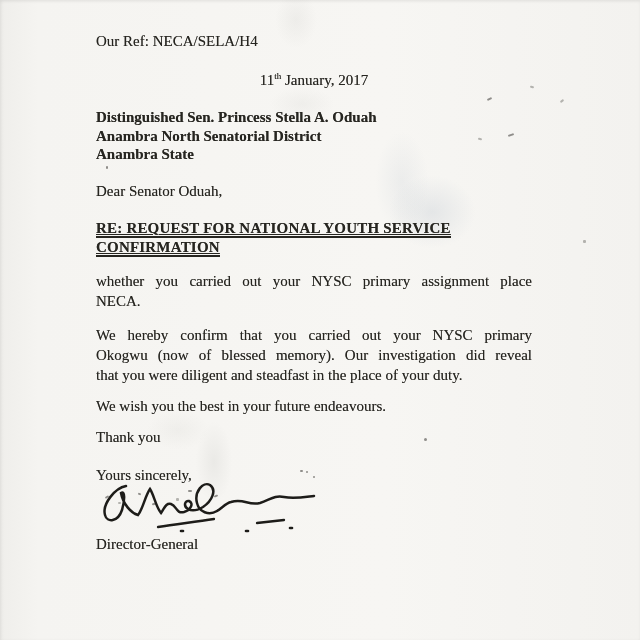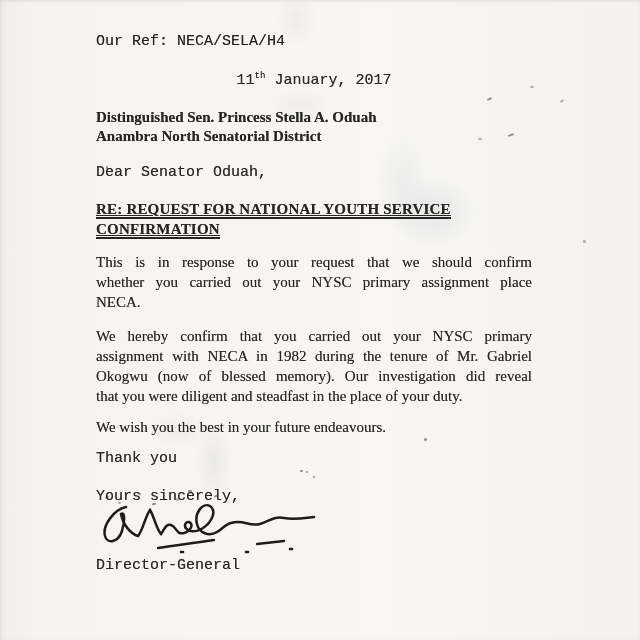--- a/index.html
+++ b/index.html
@@ -22,21 +22,21 @@
   }
   .content {
     position: absolute;
     top: 0; left: 96px;
     width: 436px;
     padding-top: 33px;
     font-size: 15px;
     line-height: 17px;
     text-shadow: 0 0 0.6px rgba(38,37,32,0.55);
   }
-  .content p { margin: 0; font-family: Liberation Mono, monospace; }
+  .content p { margin: 0; }
   .date-line sup { font-size: 9px; vertical-align: super; line-height: 0; }
   .date-line { margin-top: 22px !important; text-align: center; }
   .addr { margin-top: 19px; line-height: 18.5px; font-weight: bold; }
   .salutation { margin-top: 19px !important; }
   .subject { margin-top: 19px; line-height: 19.5px; font-weight: bold; letter-spacing: 0.2px; text-decoration: underline; }
   .subject .u { border-bottom: 2px solid #262520; }
   .para { line-height: 20px; }
   .p1 { margin-top: 13px; }
   .p2 { margin-top: 14px; }
   .p3 { margin-top: 11px; }
@@ -77,38 +77,37 @@
 
   <div class="content">
 
     <p class="ref">Our Ref: NECA/SELA/H4</p>
 
     <p class="date-line"><span>11</span><sup>th</sup><span> January, 2017</span></p>
 
     <div class="addr">
       <div>Distinguished Sen. Princess Stella A. Oduah</div>
       <div>Anambra North Senatorial District</div>
+      <div>Anambra State</div>
     </div>
 
     <p class="salutation">Dear Senator Oduah,</p>
 
     <div class="subject">
       <div><span class="u">RE: REQUEST FOR NATIONAL YOUTH SERVICE</span></div>
       <div><span class="u">CONFIRMATION</span></div>
     </div>
 
     <div class="para p1">
-      <div class="jline">This is in response to your request that we should confirm</div>
       <div class="jline">whether you carried out your NYSC primary assignment place</div>
       <div class="jline last">NECA.</div>
     </div>
 
     <div class="para p2">
       <div class="jline">We hereby confirm that you carried out your NYSC primary</div>
-      <div class="jline">assignment with NECA in 1982 during the tenure of Mr. Gabriel</div>
       <div class="jline">Okogwu (now of blessed memory). Our investigation did reveal</div>
       <div class="jline last">that you were diligent and steadfast in the place of your duty.</div>
     </div>
 
     <div class="para p3">
       <div class="jline last">We wish you the best in your future endeavours.</div>
     </div>
 
     <p class="thanks">Thank you</p>
     <p class="closing">Yours sincerely,</p>

